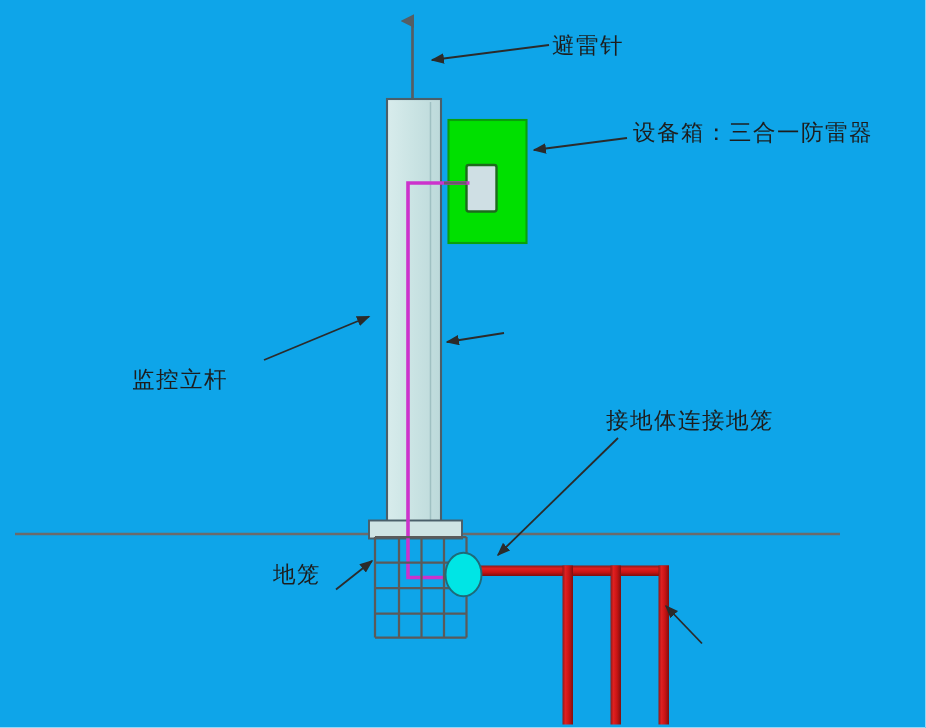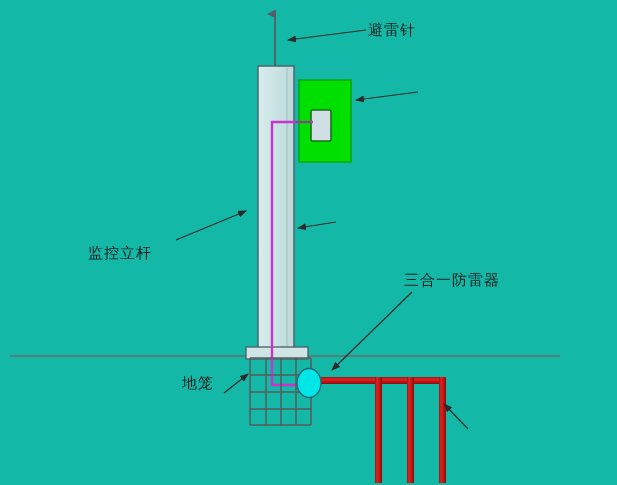--- a/index.html
+++ b/index.html
@@ -8,21 +8,21 @@
     padding: 0;
     background: #ffffff;
   }
   body {
     font-family: "DejaVu Sans", "Liberation Sans", sans-serif;
   }
   #diagram-root {
     position: relative;
     width: 617px;
     height: 485px;
-    background: #14b8a6;
+    background: #0ea5e9;
     overflow: hidden;
   }
   #diagram-svg {
     position: absolute;
     left: 0;
     top: 0;
     width: 617px;
     height: 485px;
   }
   .anno-label {
@@ -122,22 +122,23 @@
       <line x1="336" y1="222" x2="298" y2="228" marker-end="url(#arrowhead)"></line>
       <line x1="176" y1="240" x2="246" y2="211" marker-end="url(#arrowhead)"></line>
       <line x1="412" y1="292" x2="332" y2="370" marker-end="url(#arrowhead)"></line>
       <line x1="224" y1="393" x2="248" y2="374" marker-end="url(#arrowhead)"></line>
       <line x1="468" y1="429" x2="444" y2="404" marker-end="url(#arrowhead)"></line>
     </g>
   </svg>
 
   <div class="anno-label lbl-lightning-rod">避雷针</div>
 
+  <div class="anno-label lbl-equipment-box">设备箱：三合一防雷器</div>
 
 
   <div class="anno-label lbl-monitor-pole">监控立杆</div>
 
-  <div class="anno-label lbl-ground-body-cage">三合一防雷器</div>
+  <div class="anno-label lbl-ground-body-cage">接地体连接地笼</div>
 
   <div class="anno-label lbl-cage">地笼</div>
 
 
 </div>
 
 </body></html>

